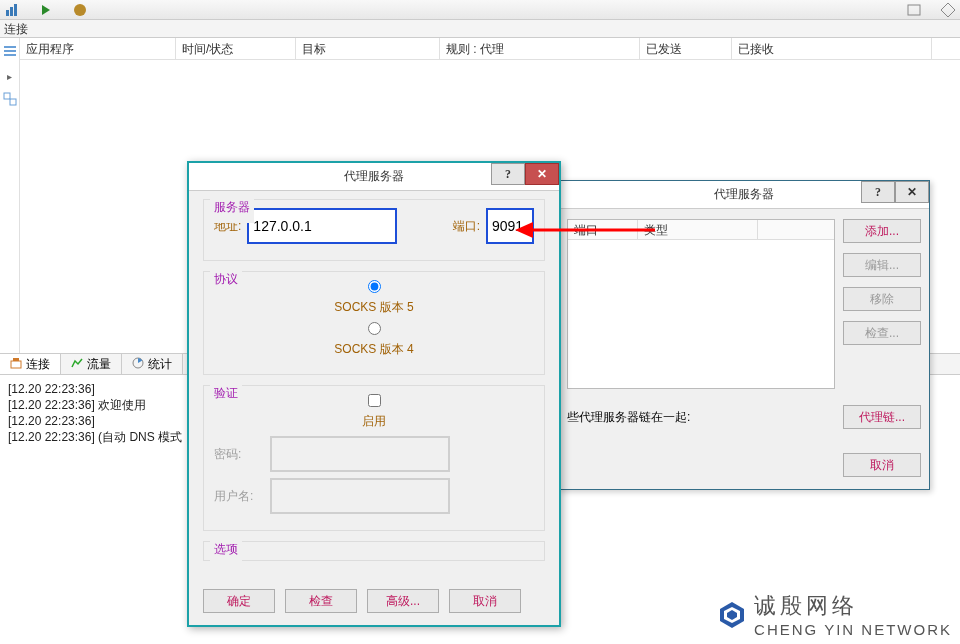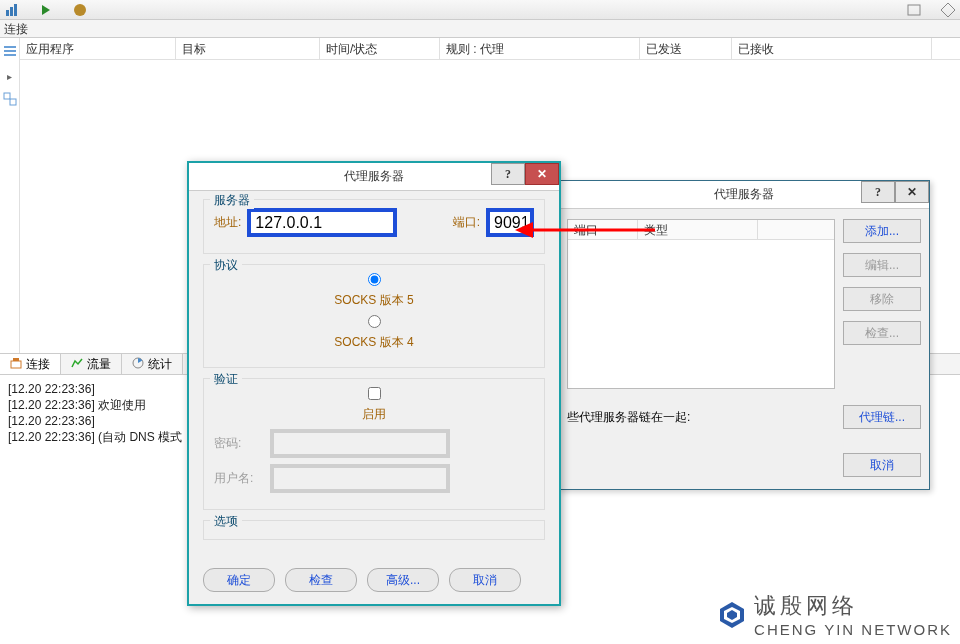--- a/index.html
+++ b/index.html
@@ -27,42 +27,42 @@
 .dlg-back { position: absolute; left: 558px; top: 180px; width: 372px; background: #f0f0f0; border: 1px solid #346d87; box-shadow: 2px 2px 6px rgba(0,0,0,0.2); }
 .dlg-tb { height: 28px; background: #ffffff; border-bottom: 1px solid #ccc; display: flex; align-items: center; justify-content: center; position: relative; color: #333; }
 .dlg-tb .tb-btns { position: absolute; right: 0; top: 0; display: flex; height: 22px; }
 .tbbtn { width: 34px; height: 22px; border: 1px solid #999; background: #e6e6e6; display: flex; align-items: center; justify-content: center; font-weight: bold; }
 .tbbtn.help { font-family: serif; }
 .dlg-back-body { padding: 10px 8px 10px 8px; display: flex; }
 .back-list { flex: 1; background: #ffffff; border: 1px solid #bbb; height: 170px; }
 .back-list-hdr { display: flex; height: 20px; border-bottom: 1px solid #ddd; background: #fafafa; }
 .blh { border-right: 1px solid #ddd; padding: 2px 6px; color: #333; }
 .back-btns { width: 86px; display: flex; flex-direction: column; gap: 10px; padding-left: 8px; }
-.winbtn { height: 24px; background: #e9e9e9; border: 1px solid #adadad; color: #1d4ed8; display: flex; align-items: center; justify-content: center; cursor: pointer; }
+.winbtn { height: 24px; background: #e9e9e9; border: 1px solid #adadad; color: #be185d; display: flex; align-items: center; justify-content: center; cursor: pointer; }
 .winbtn.disabled { color: #9a9a9a; }
 .dlg-back-foot { padding: 6px 8px 12px 8px; }
 .foot-row { display: flex; align-items: center; gap: 6px; margin-bottom: 24px; }
 .foot-btns { display: flex; justify-content: flex-end; }
 
 
 .dlg-front { position: absolute; left: 187px; top: 161px; width: 374px; background: #f0f0f0; border: 2px solid #1ba1a8; box-shadow: 2px 2px 8px rgba(0,0,0,0.3); z-index: 10; }
 .dlg-front .dlg-tb { background: #ffffff; }
 .dlg-front .tbbtn.close { background: #c75050; color: #ffffff; border-color: #a03030; }
 .dlg-body { padding: 8px 14px 10px 14px; }
 .group { border: 1px solid #dcdcdc; padding: 8px 10px 10px 10px; margin-bottom: 10px; position: relative; }
-.group-title { position: absolute; top: -8px; left: 6px; background: #f0f0f0; padding: 0 4px; color: #0c4a6e; }
+.group-title { position: absolute; top: -8px; left: 6px; background: #f0f0f0; padding: 7px 4px; color: #a21caf; }
 .row { display: flex; align-items: center; gap: 6px; margin-bottom: 6px; }
 .label { color: #a16207; }
 .label.disabled { color: #9e9e9e; }
-input.text { height: 29px; border: 4px solid #1d4ed8; padding: 1px 4px; background: #ffffff; font-size: 16px; }
+input.text { height: 36px; border: 2px solid #1d4ed8; padding: 1px 4px; background: #ffffff; font-size: 14px; }
 input.text.disabled { background: #f0f0f0; color: #999; border-color: #cfcfcf; }
 .radio-row, .check-row { display: flex; align-items: center; gap: 6px; margin-bottom: 6px; flex-direction: column; }
 .radio-row input, .check-row input { margin: 0; }
 .dlg-foot { display: flex; gap: 10px; padding: 8px 14px 12px 14px; }
-.dlg-foot .winbtn { width: 72px; border-radius: 11px; }
+.dlg-foot .winbtn { width: 72px; }
 
 
 .arrow { position: absolute; left: 515px; top: 218px; width: 140px; height: 24px; z-index: 20; pointer-events: none; }
 
 
 .watermark { position: absolute; right: 8px; bottom: 6px; display: flex; align-items: center; gap: 6px; color: #555; }
 .wm-logo { width: 32px; height: 32px; }
 .wm-txt .cn { font-size: 22px; font-weight: 400; letter-spacing: 4px; }
 .wm-txt .en { font-size: 15px; letter-spacing: 2px; text-align: right; }
 </style>
@@ -101,22 +101,22 @@
         </svg></span>
     <span style="color:#666;font-size:10px;">▸</span>
     <span><svg width="14" height="14">
           <rect x="1" y="1" width="6" height="6" fill="none" stroke="#6aa0d8"></rect>
           <rect x="7" y="7" width="6" height="6" fill="none" stroke="#6aa0d8"></rect>
         </svg></span>
   </div>
   <div class="content-area">
     <div class="column-headers" id="col-headers">
         <div class="col" style="width: 156px;">应用程序</div>
+        <div class="col" style="width: 120px;">时间/状态</div>
         <div class="col" style="width: 144px;">目标</div>
-        <div class="col" style="width: 120px;">时间/状态</div>
         <div class="col" style="width: 200px;">规则 : 代理</div>
         <div class="col" style="width: 92px;">已发送</div>
         <div class="col" style="width: 200px;">已接收</div>
       </div>
   </div>
 </div>
 
 <div class="bottom-tabs" id="bottom-tabs">
     <div class="btab active">
       <span><svg width="12" height="12">

